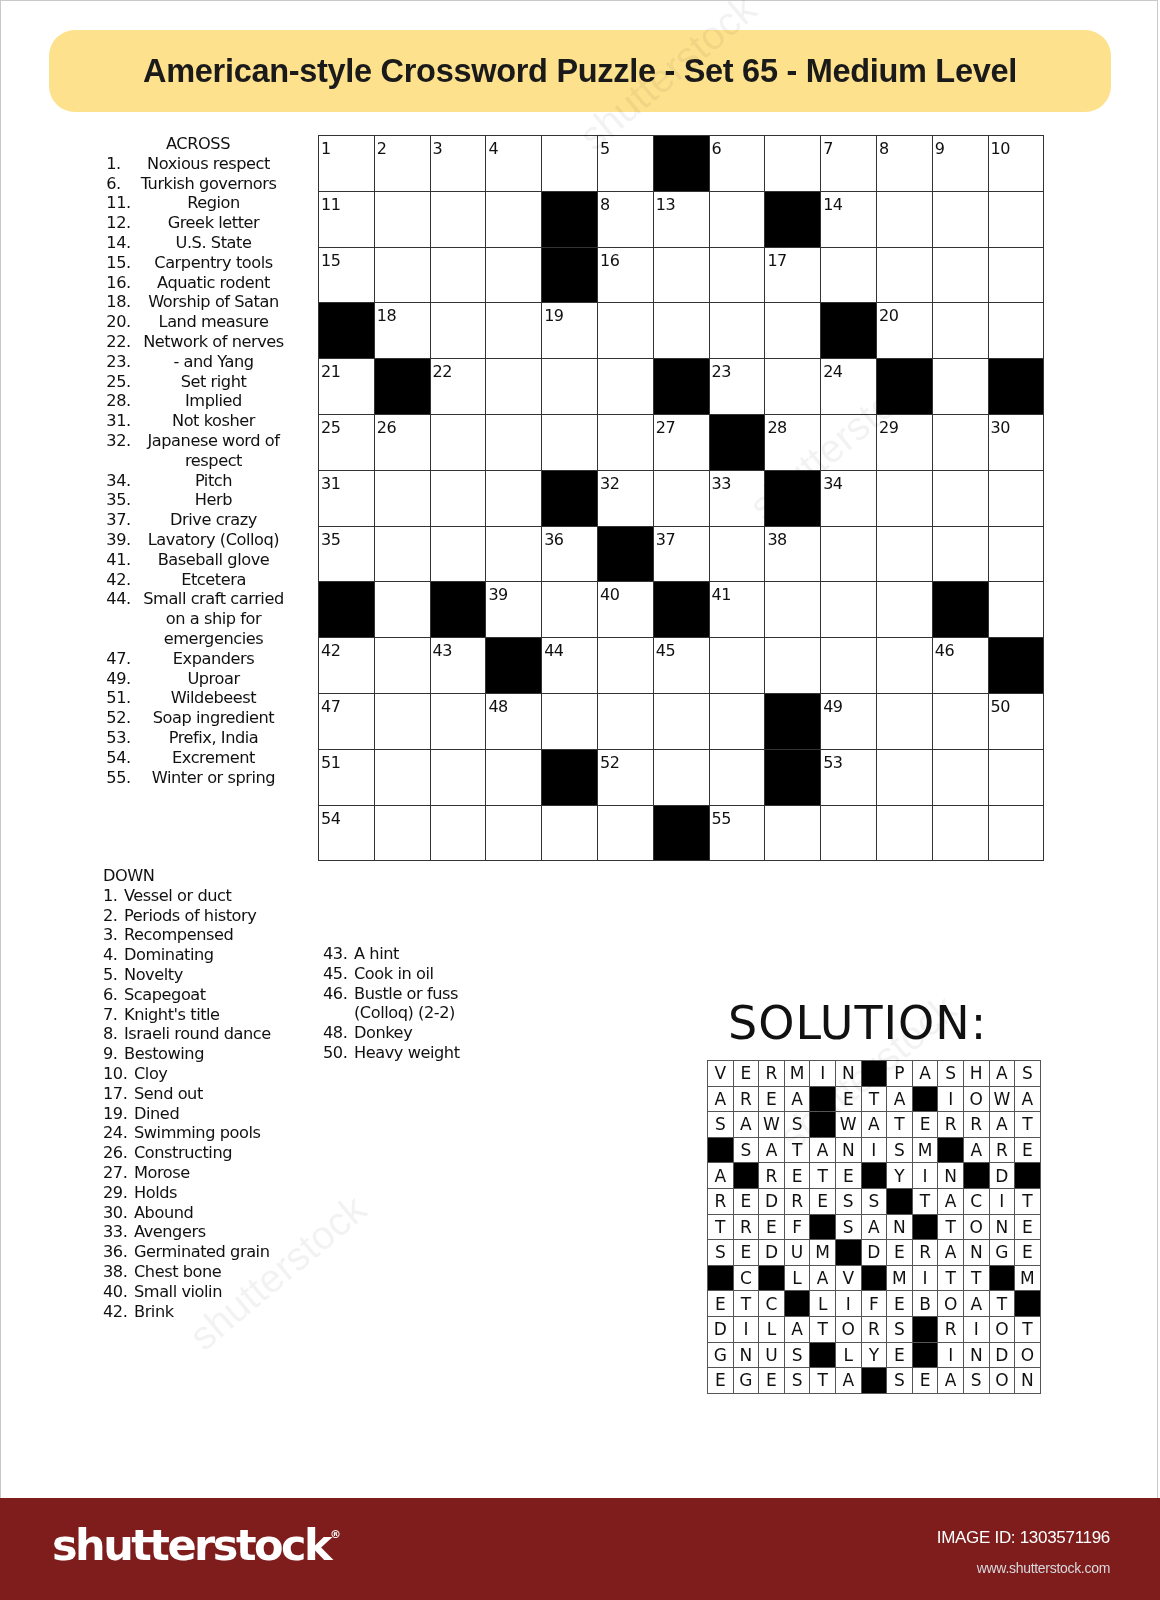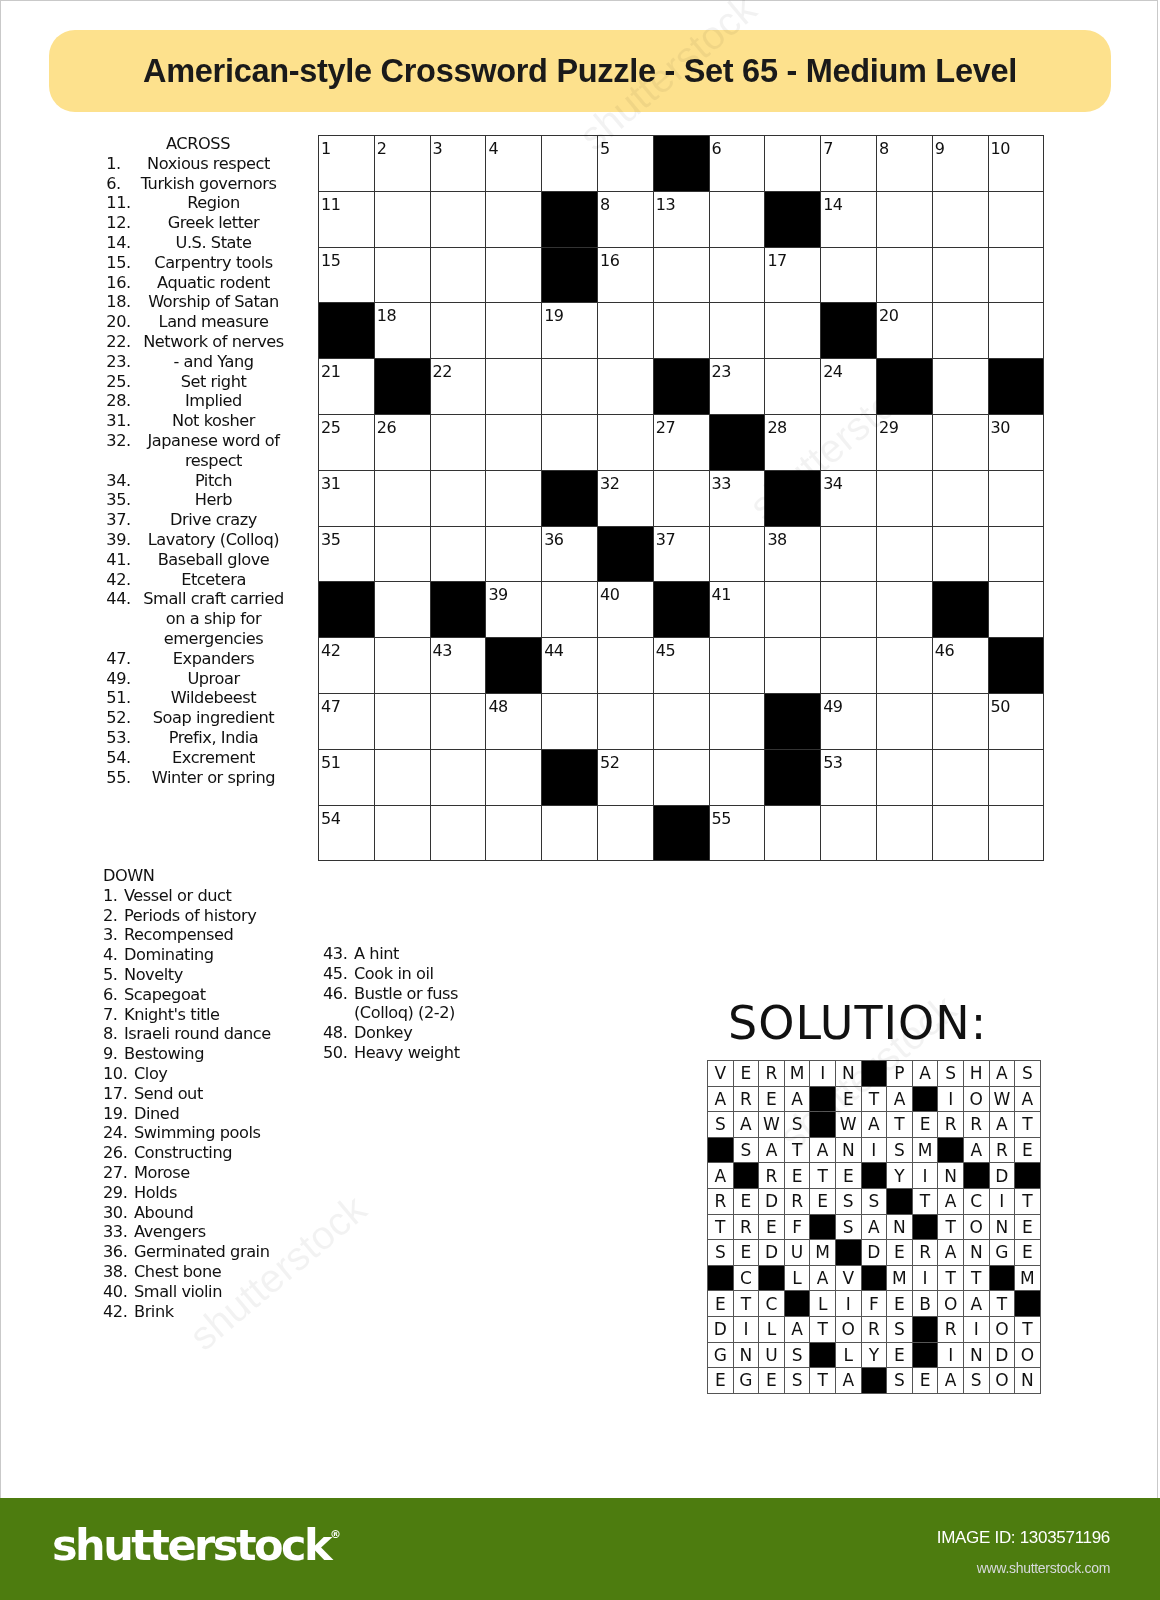--- a/index.html
+++ b/index.html
@@ -28,21 +28,21 @@
   .cell .num { position:absolute; left:2px; top:3px; font-size:16px; letter-spacing:-0.5px; color:#111; }
 
   .solution-title { position:absolute; left:728px; top:996px; font-size:46px; letter-spacing:1px; color:#111; }
   .sol-grid { position:absolute; left:707px; top:1060px; display:grid;
               grid-template-columns:repeat(13, 25.6px); grid-template-rows:repeat(13, 25.6px);
               border-top:1px solid #555; border-left:1px solid #555; }
   .sol-cell { border-right:1px solid #555; border-bottom:1px solid #555; box-sizing:border-box;
               display:flex; align-items:center; justify-content:center; font-size:17px; color:#111; background:#fff; }
   .sol-cell.block { background:#000; }
 
-  .footer { position:absolute; left:0; top:1498px; width:1160px; height:102px; background:#4d7c0f; }
+  .footer { position:absolute; left:0; top:1498px; width:1160px; height:102px; background:#7f1d1d; }
   .footer-logo { position:absolute; left:52px; top:22px; font-family:"DejaVu Sans", sans-serif; font-weight:bold;
                  font-size:43px; color:#ffffff; letter-spacing:-2.5px; }
   .footer-logo sup { font-size:11px; letter-spacing:0; vertical-align:top; position:relative; top:8px; }
   .footer-id { position:absolute; right:50px; top:30px; font-family:"Liberation Sans", sans-serif; font-size:17px; color:#ffffff; letter-spacing:-0.3px; }
   .footer-url { position:absolute; right:50px; top:62px; font-family:"Liberation Sans", sans-serif; font-size:14px; color:#d7d9dd; letter-spacing:-0.3px; }
 
   .watermark { position:absolute; font-family:"Liberation Sans", sans-serif; font-size:40px; color:rgba(0,0,0,0.05);
                transform:rotate(-40deg); pointer-events:none; white-space:nowrap; }
 </style>
 </head>

